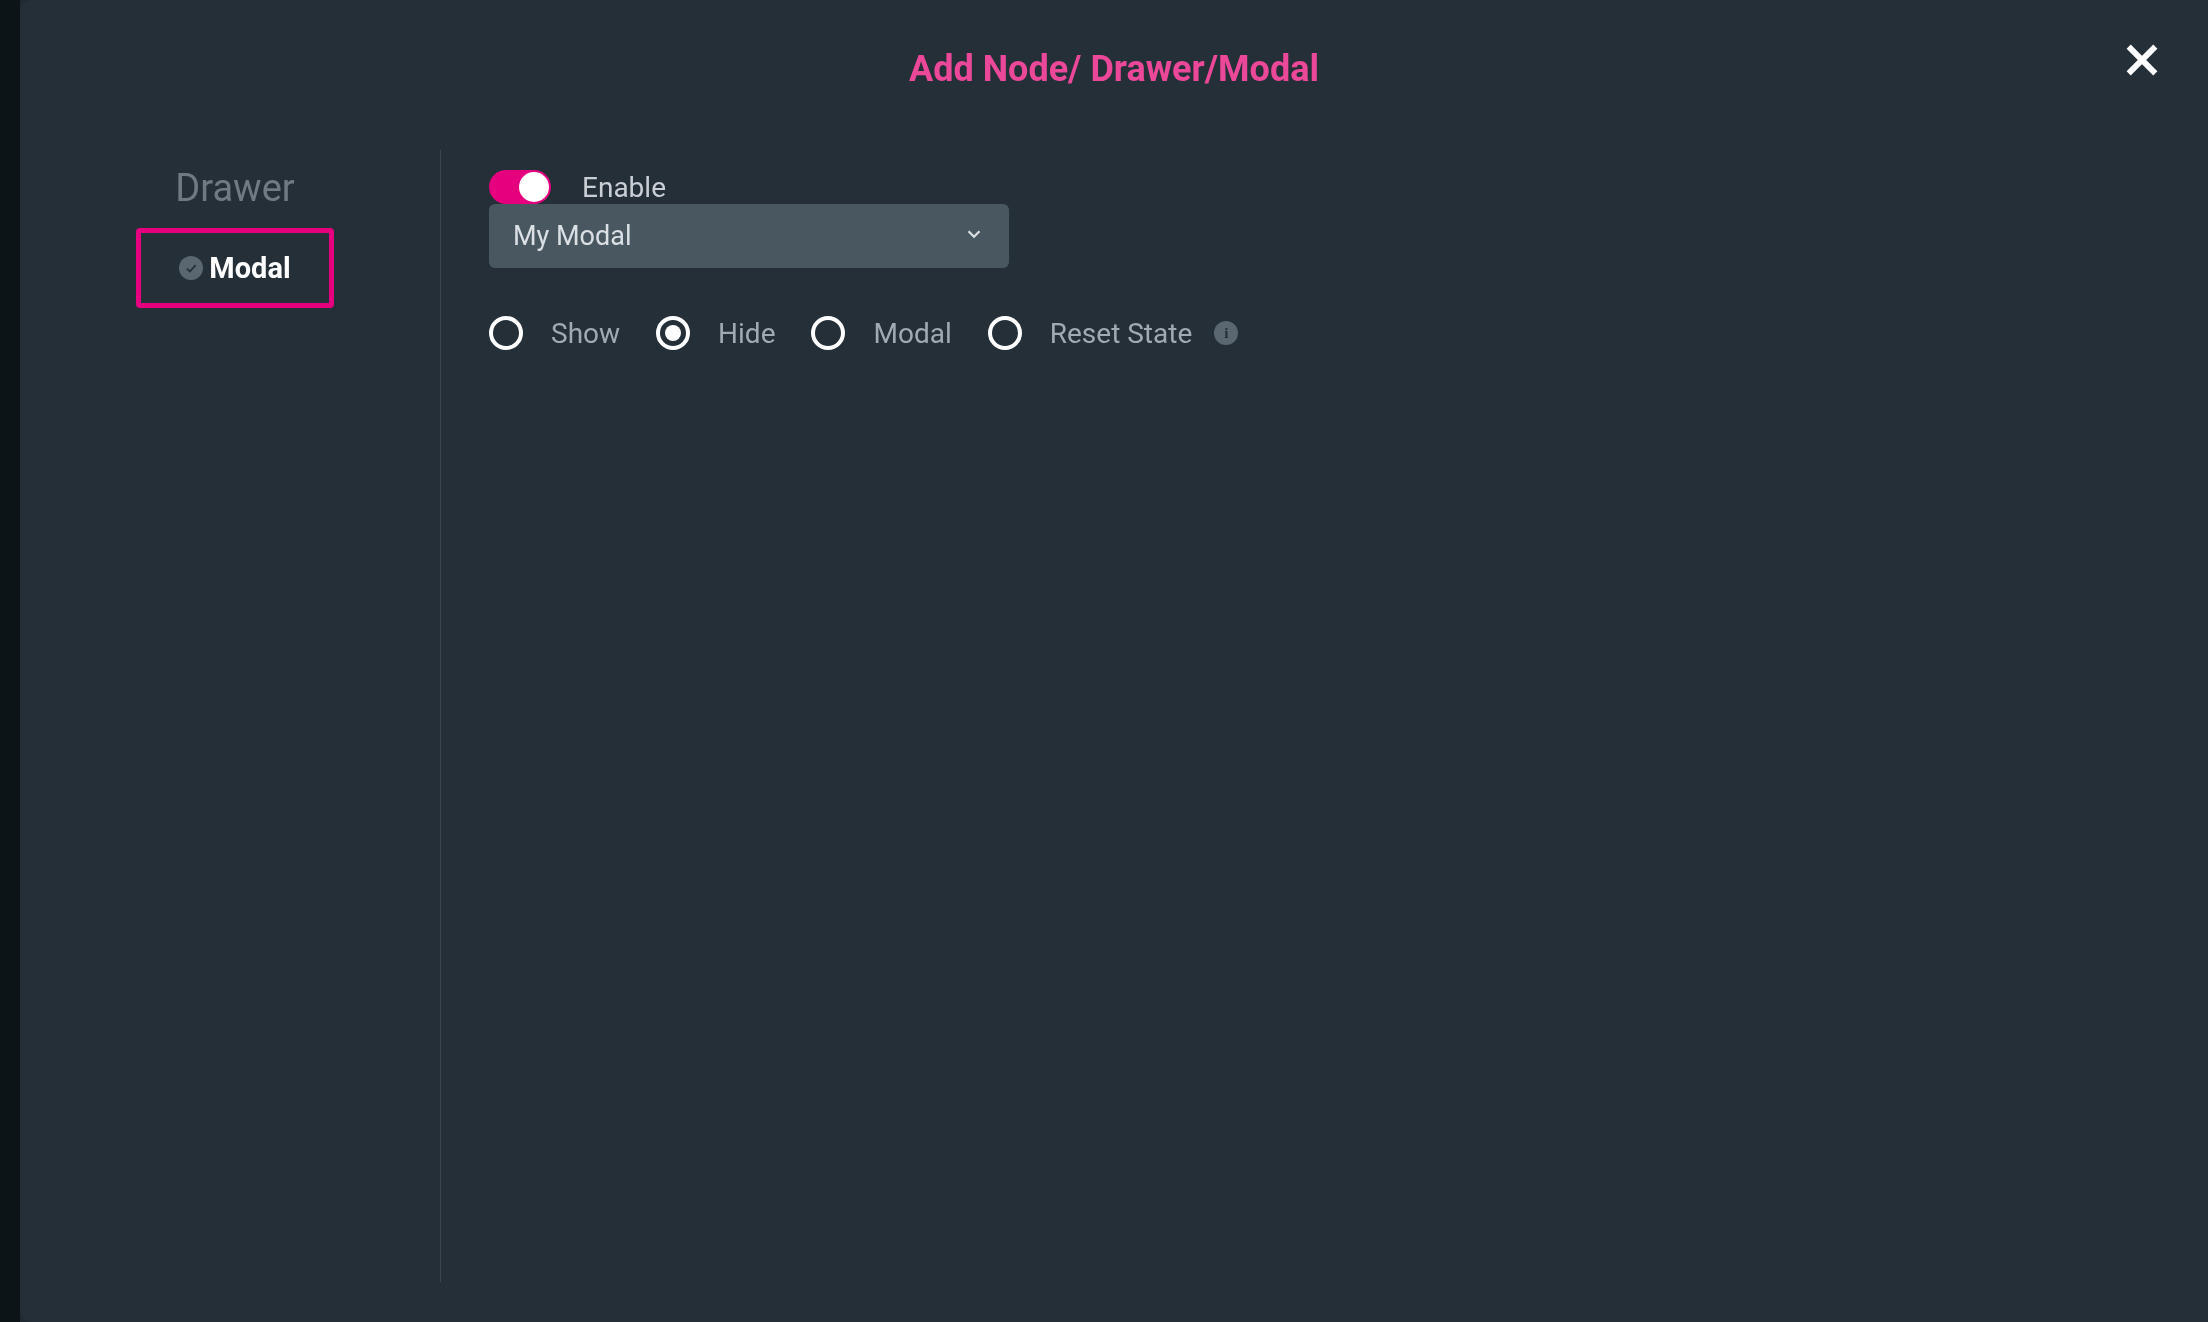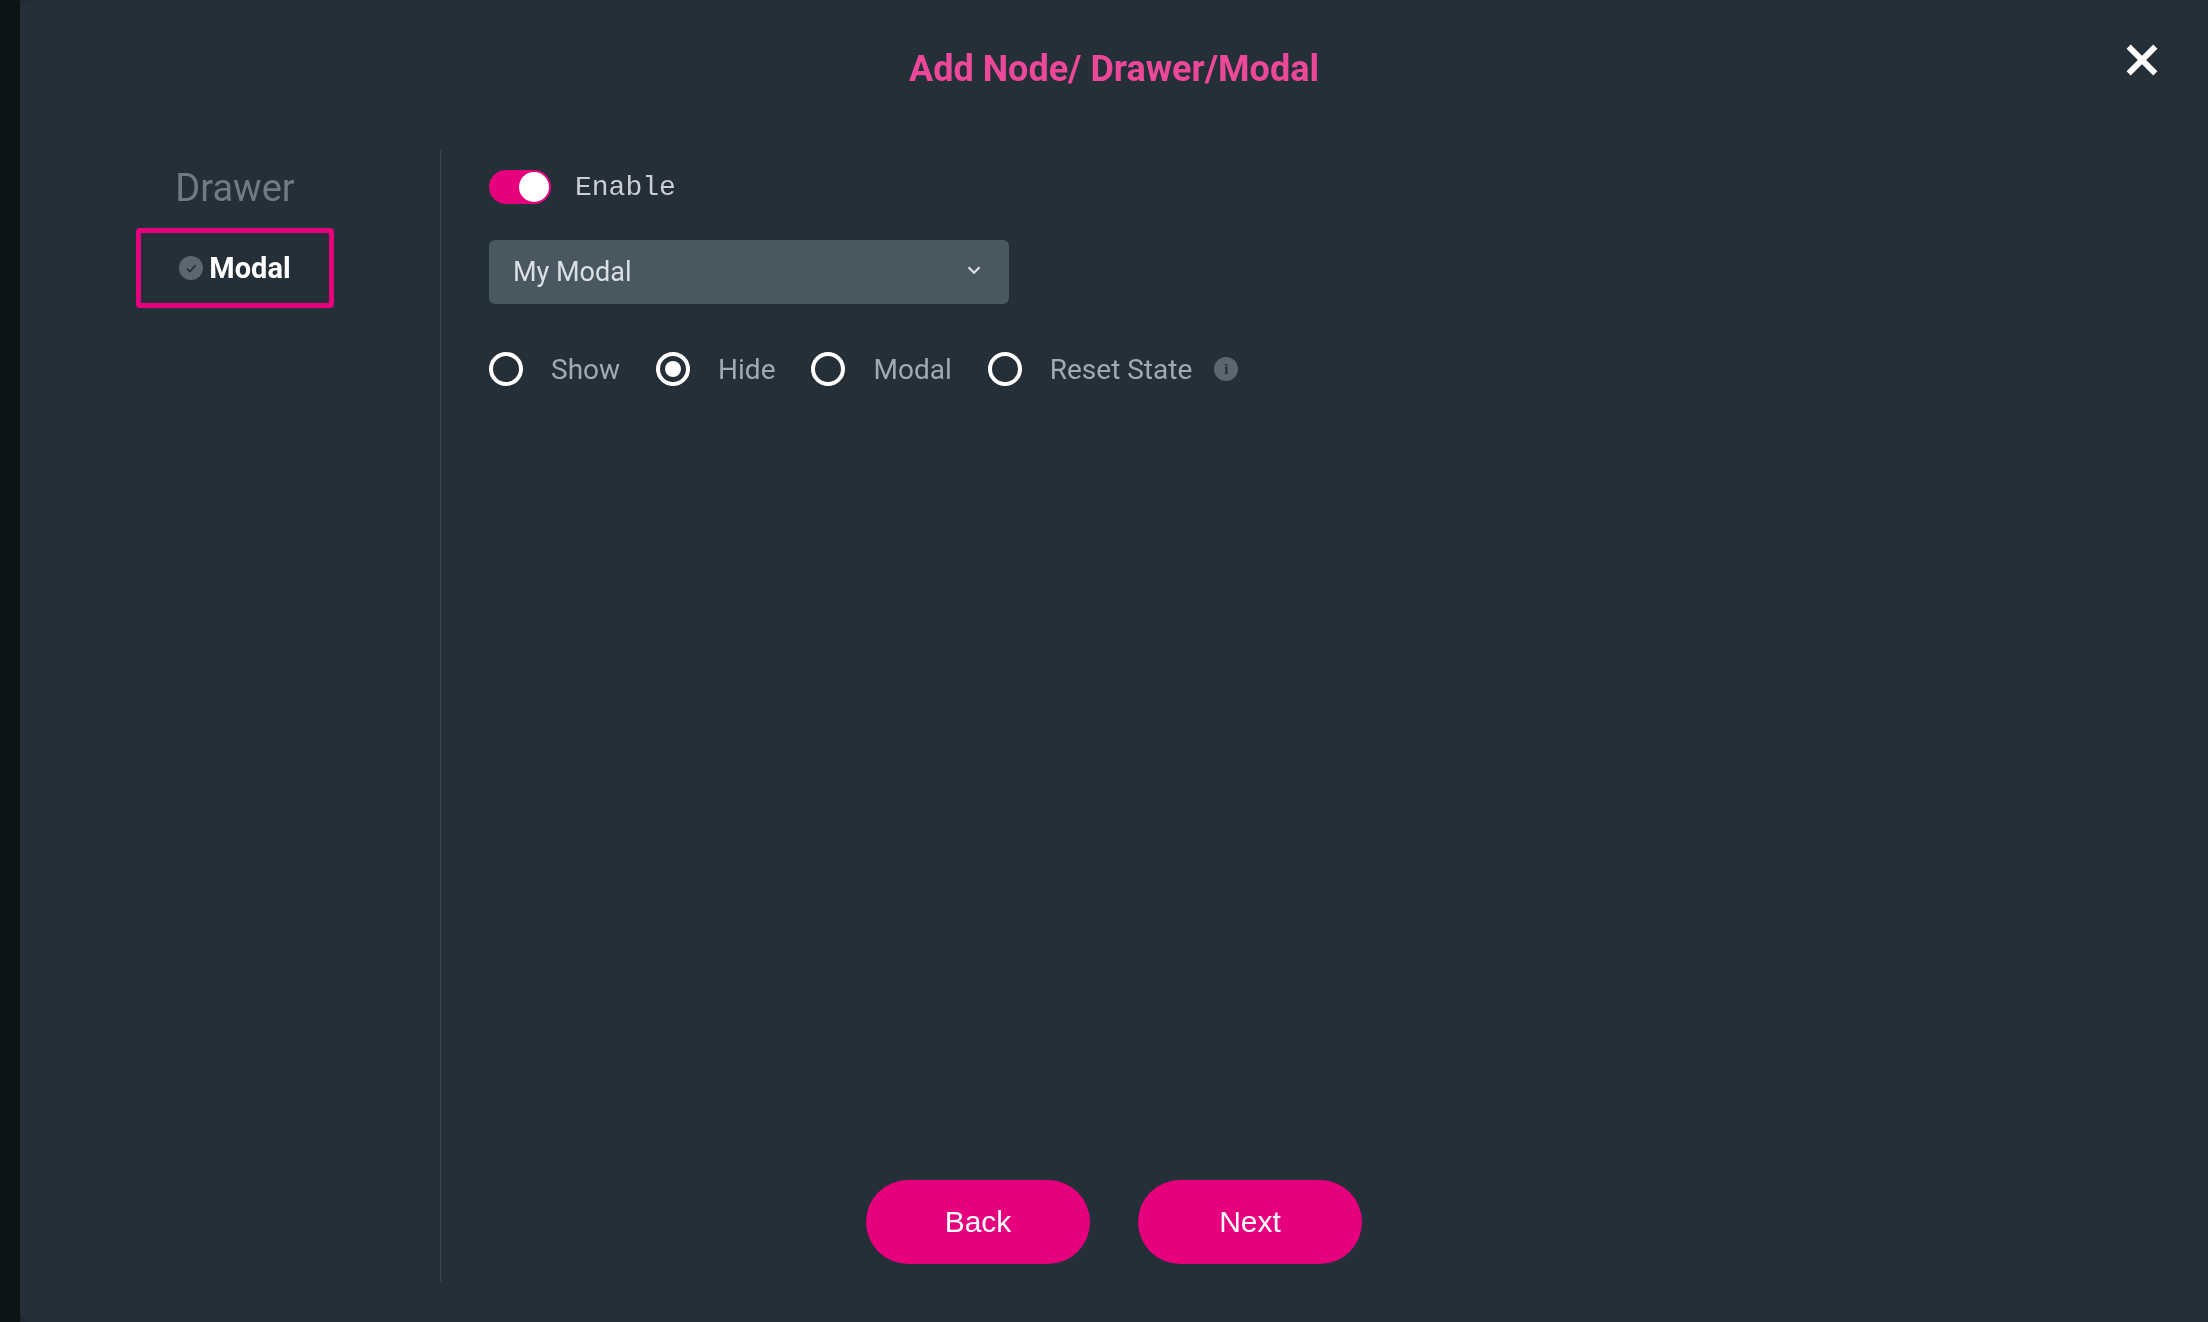--- a/index.html
+++ b/index.html
@@ -120,23 +120,21 @@
     background: #3a4650;
     margin: 20px 0 40px 0;
   }
   .main {
     flex: 1;
     padding: 40px 60px 0 48px;
   }
   .row {
     display: flex;
     align-items: center;
-    gap: 24px;
-    margin-bottom: 36px;
-    font-family: Liberation Mono, monospace;
+    gap: 31px;
   }
   .toggle {
     width: 62px;
     height: 34px;
     background: #e6007e;
     border-radius: 20px;
     position: relative;
     cursor: pointer;
     flex-shrink: 0;
   }
@@ -321,22 +319,14 @@
           <div class="radio-label">Reset State</div>
           <div class="info-badge">i</div>
         </div>
 
       </div>
 
     </div>
 
   </div>
 
-  <div class="footer">
-    <button class="btn">
-      <span>Back</span>
-    </button>
-    <button class="btn">
-      <span>Next</span>
-    </button>
-  </div>
 
 </div>
 
 </body></html>

